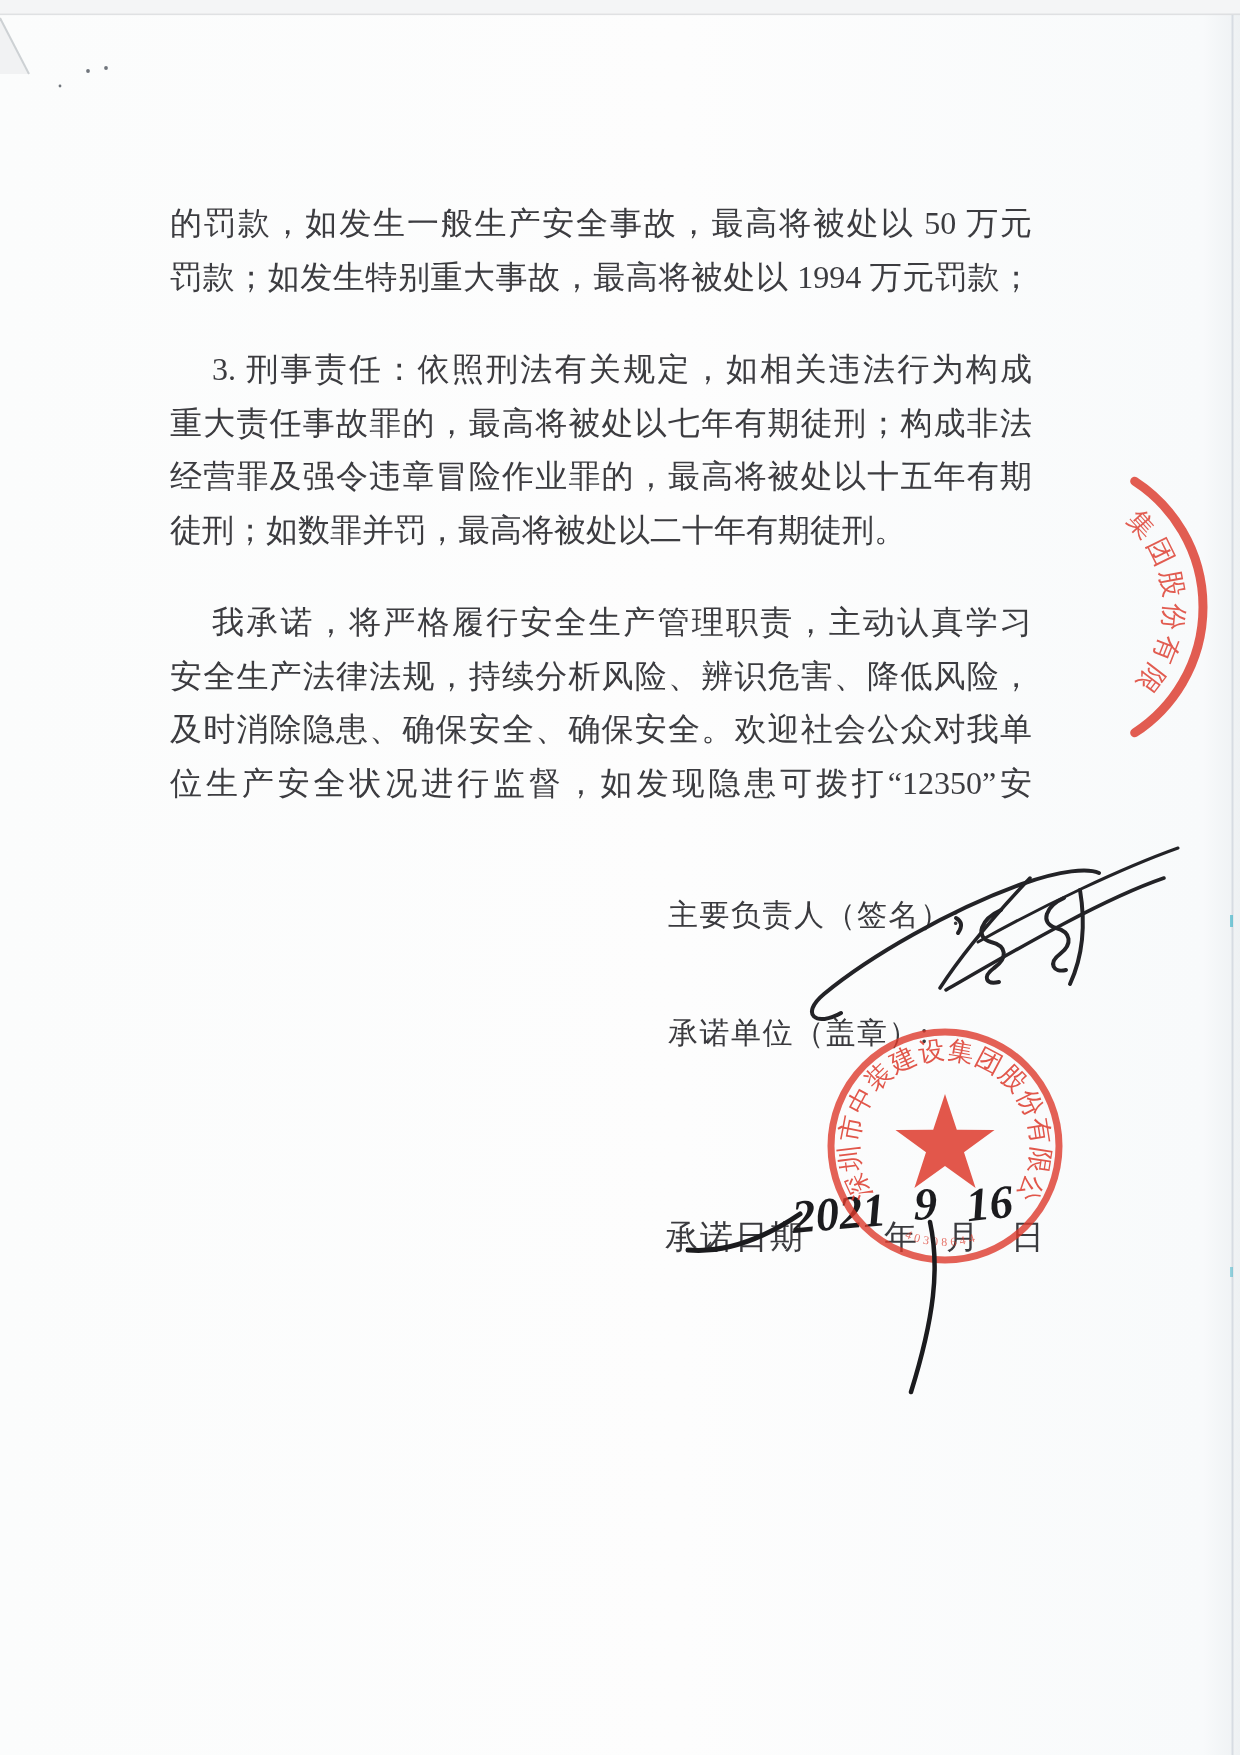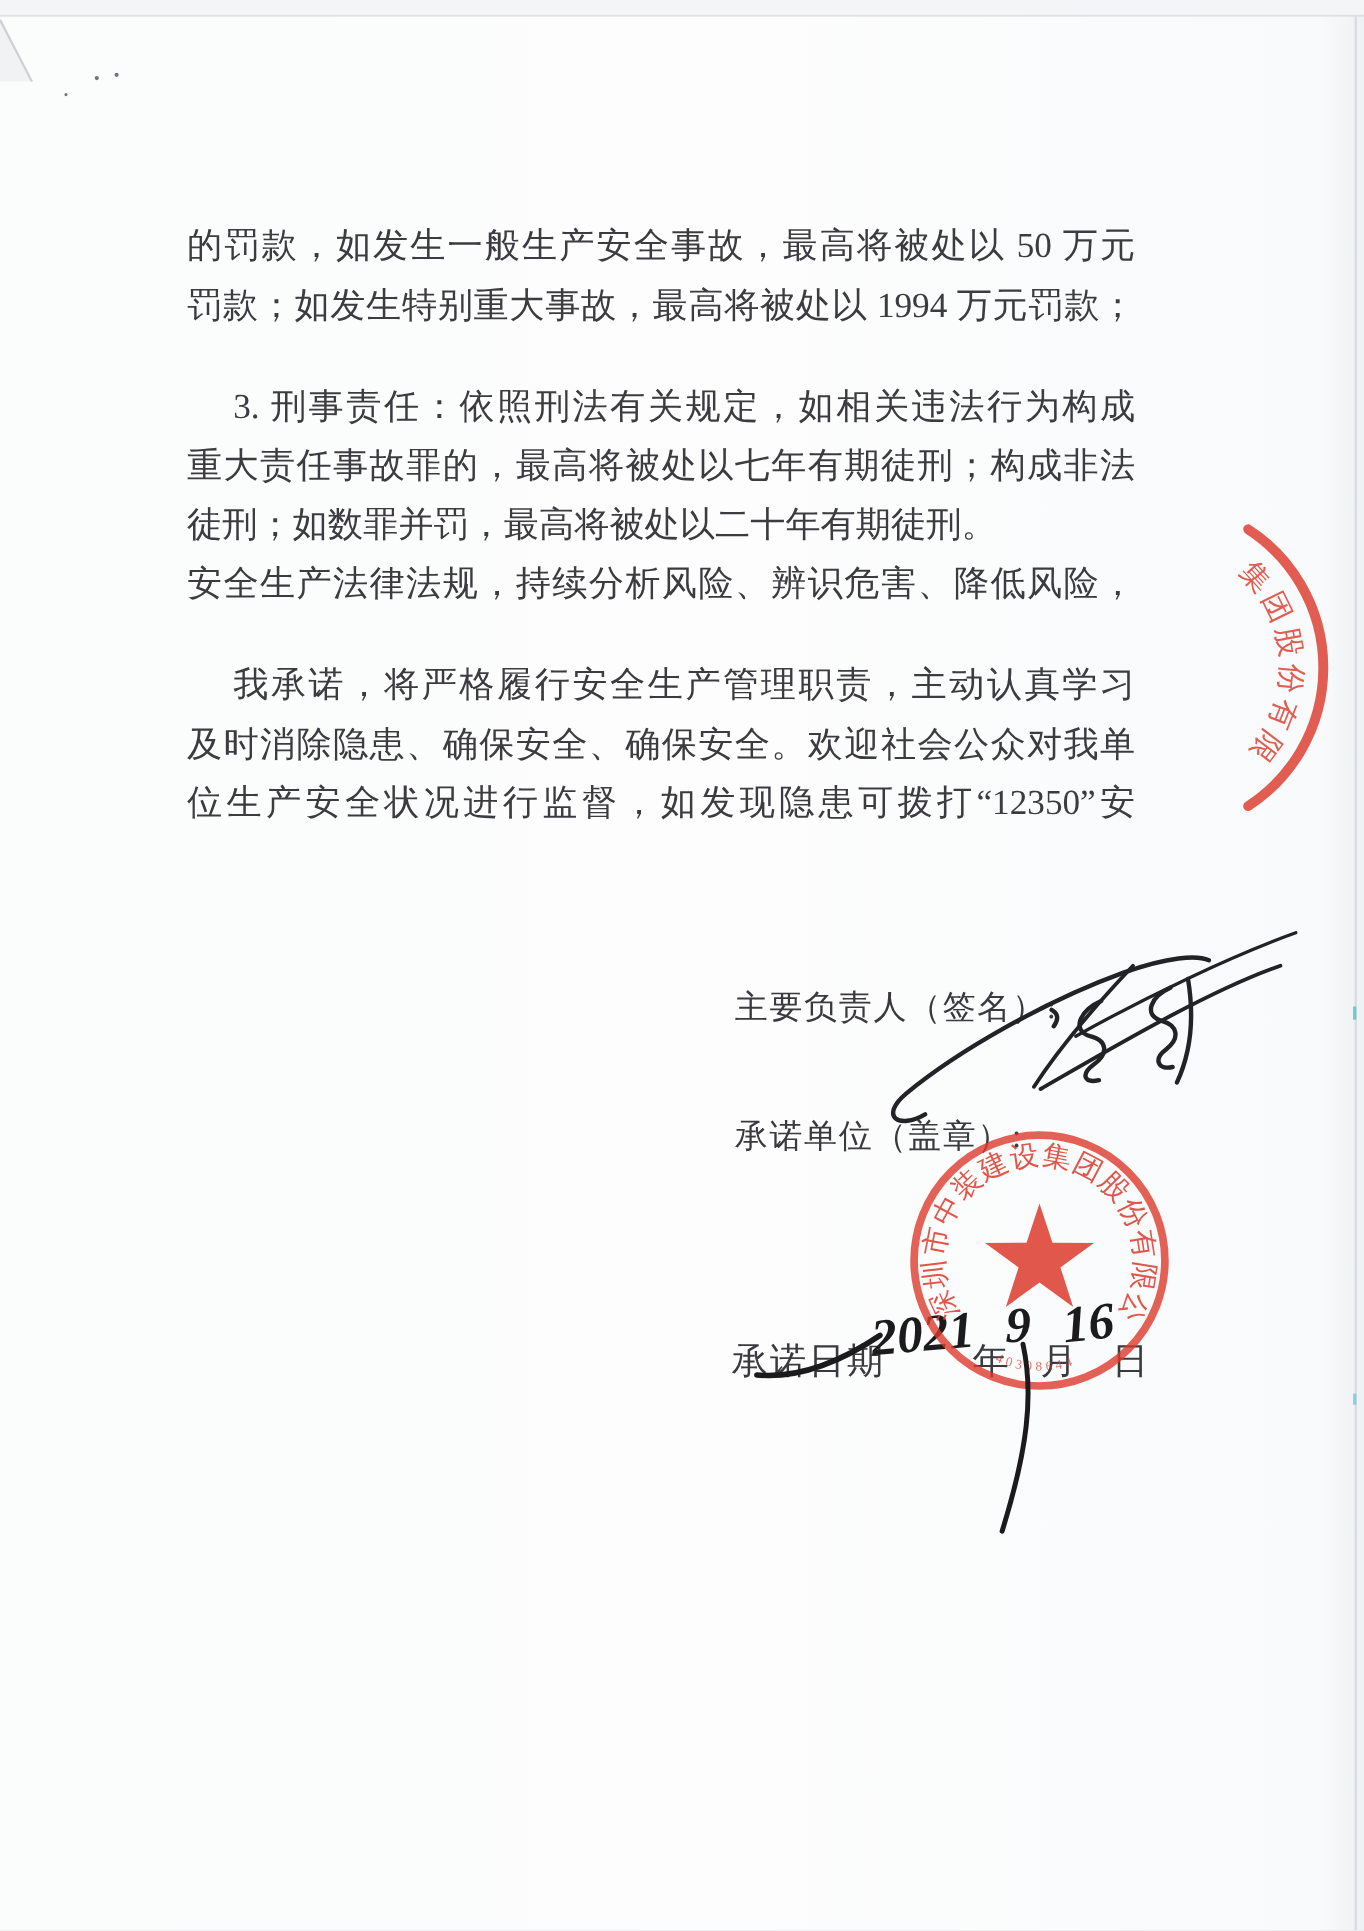--- a/index.html
+++ b/index.html
@@ -37,23 +37,24 @@
 </head>
 <body>
 
 <div class="page">
 
   <div class="body-text">
     <div class="line">的罚款，如发生一般生产安全事故，最高将被处以 50 万元</div>
     <div class="line">罚款；如发生特别重大事故，最高将被处以 1994 万元罚款；</div>
     <div class="line indent">3. 刑事责任：依照刑法有关规定，如相关违法行为构成</div>
     <div class="line">重大责任事故罪的，最高将被处以七年有期徒刑；构成非法</div>
+    <div class="line">经营罪及强令违章冒险作业罪的，最高将被处以十五年有期</div>
     <div class="line para-end">徒刑；如数罪并罚，最高将被处以二十年有期徒刑。</div>
+    <div class="line indent">我承诺，将严格履行安全生产管理职责，主动认真学习</div>
     <div class="line">安全生产法律法规，持续分析风险、辨识危害、降低风险，</div>
-    <div class="line indent">我承诺，将严格履行安全生产管理职责，主动认真学习</div>
     <div class="line">及时消除隐患、确保安全、确保安全。欢迎社会公众对我单</div>
     <div class="line">位生产安全状况进行监督，如发现隐患可拨打“12350”安</div>
   </div>
 
   <div class="label" style="left:668px;top:895px;">主要负责人（签名）:</div>
   <div class="label" style="left:668px;top:1013px;">承诺单位（盖章）:</div>
 
   <div class="date-piece" style="left:665px;top:1215px;letter-spacing:2px;">承诺日期</div>
   <div class="hand hand-year">2021</div>
   <div class="date-piece" style="left:884px;top:1215px;">年</div>

